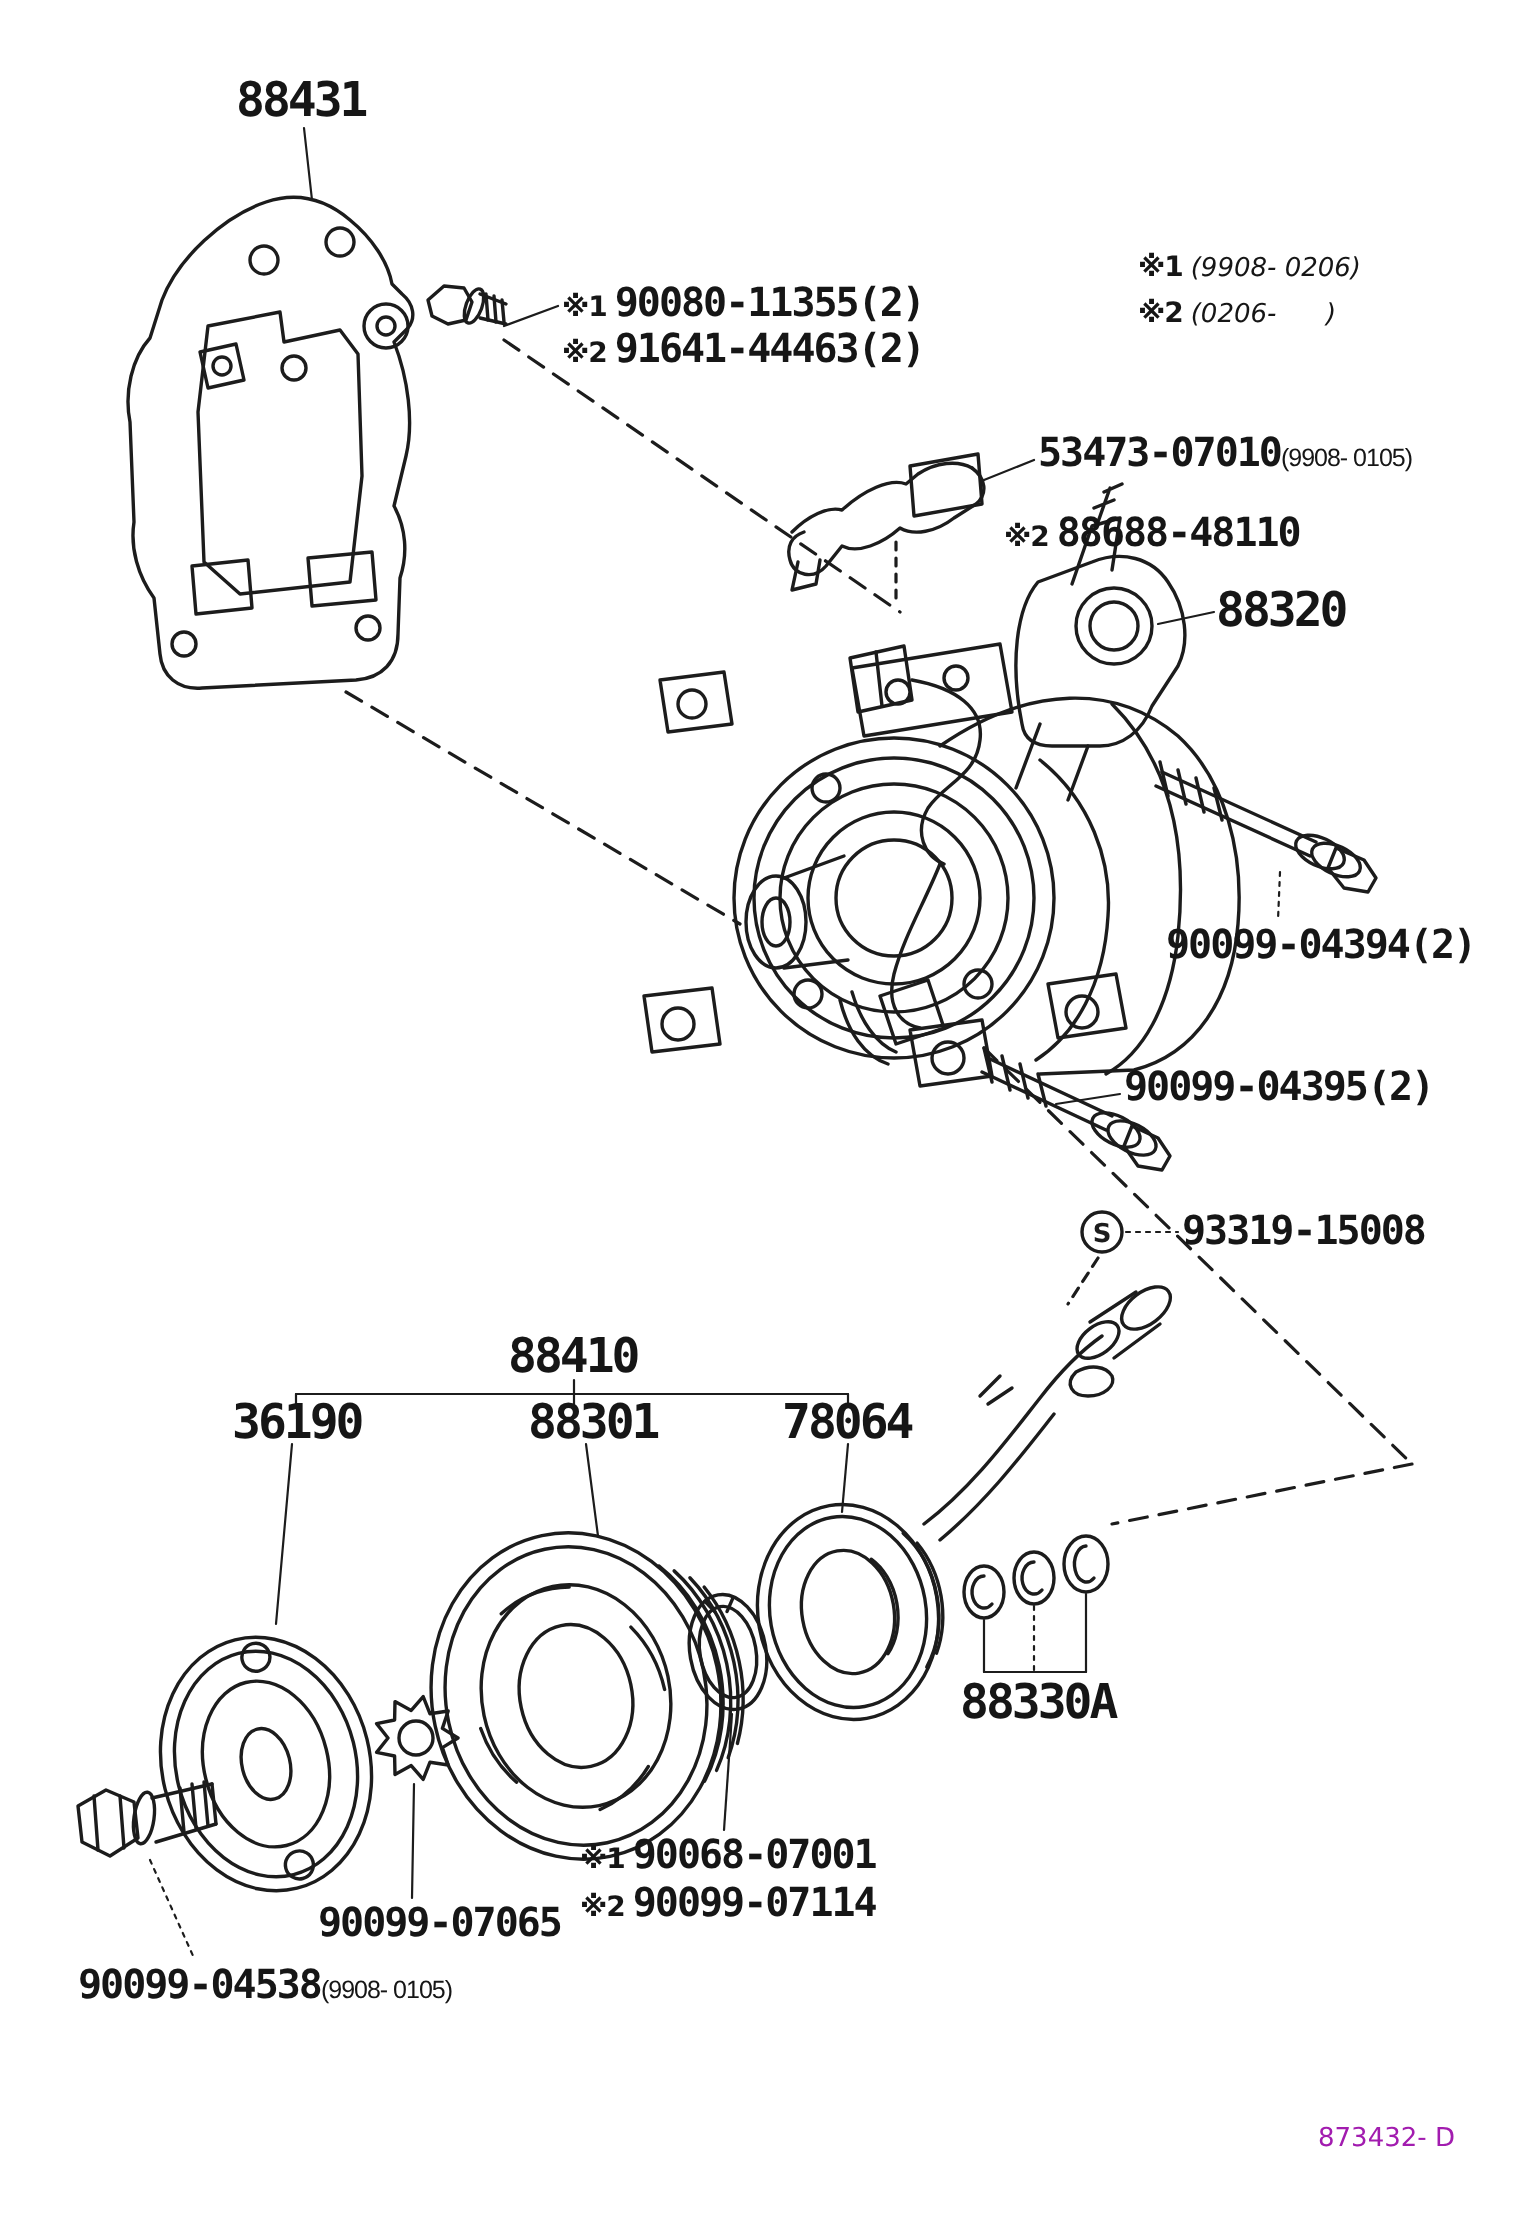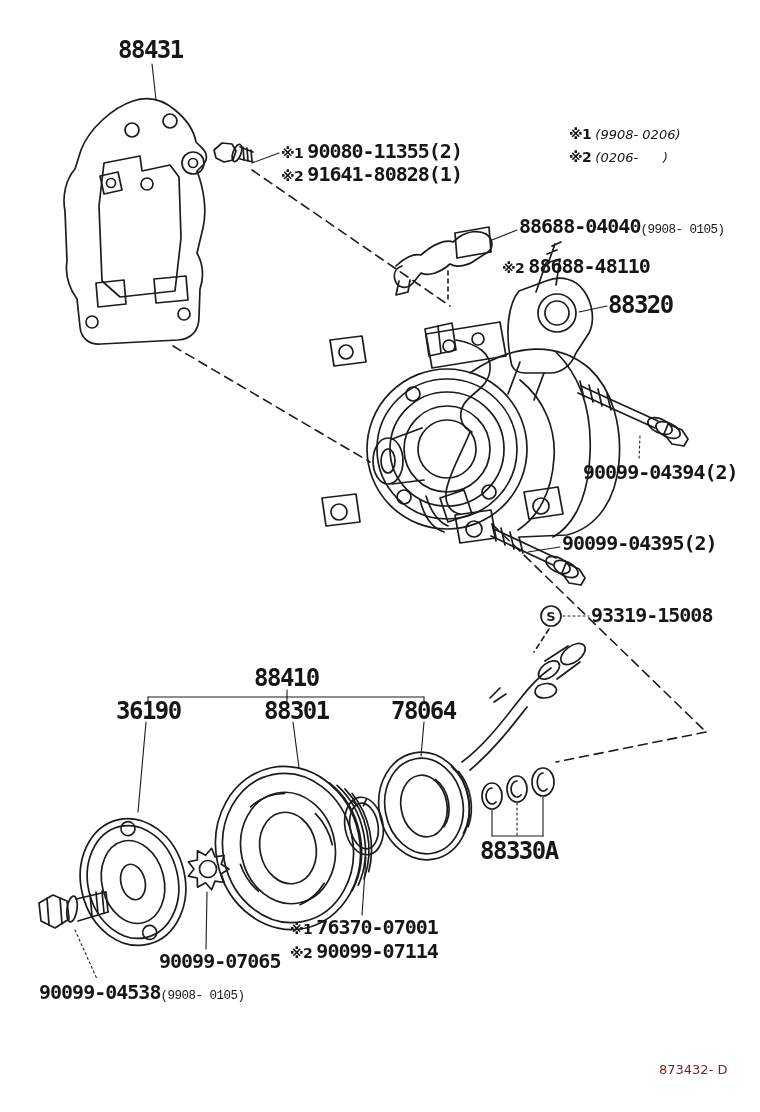--- a/index.html
+++ b/index.html
@@ -4,23 +4,23 @@
 <style>
   html,body{margin:0;padding:0;background:#ffffff;}
   #stage{position:relative;width:760px;height:1112px;background:#ffffff;overflow:hidden;
          font-family:"DejaVu Sans Mono", monospace;color:#161616;}
   #art{position:absolute;left:0;top:0;width:760px;height:1112px;}
   .lbl{position:absolute;white-space:pre;color:#161616;font-weight:bold;line-height:1;text-align:right;}
   .row{display:flex;align-items:baseline;}
   .num-lg{font-size:24px;letter-spacing:-1.5px;}
   .num-md{font-size:20px;letter-spacing:-1px;}
   .pfx{font-family:"DejaVu Sans", sans-serif;font-size:14px;font-weight:bold;margin-right:4px;letter-spacing:-0.5px;}
-  .rng{font-family:Liberation Mono, monospace;font-size:12.5px;font-weight:normal;letter-spacing:-0.5px;}
+  .rng{font-family:Liberation Sans, sans-serif;font-size:12.5px;font-weight:normal;letter-spacing:-0.5px;}
   .rng-md{font-family:"DejaVu Sans", sans-serif;font-size:13px;font-weight:normal;letter-spacing:0;font-style:italic;}
-  .foot{font-family:"DejaVu Sans", sans-serif;font-size:13px;font-weight:normal;color:#7f1d1d;}
+  .foot{font-family:"DejaVu Sans", sans-serif;font-size:13px;font-weight:normal;color:#a21caf;}
 </style>
 </head>
 <body>
 
 <div id="stage">
 
   <svg id="art" viewBox="0 0 760 1112">
     <g stroke="#1c1c1c" fill="none" stroke-width="1.7" stroke-linecap="round" stroke-linejoin="round">
 
       <g stroke-width="1.1">
@@ -225,34 +225,34 @@
   </svg>
 
   <div class="lbl num-lg" style="left:118px;top:38px">88431</div>
 
   <div class="lbl row" style="left:281px;top:141px">
     <span class="pfx">※1</span>
     <span class="num-md">90080-11355(2)</span>
   </div>
   <div class="lbl row" style="left:281px;top:164px">
     <span class="pfx">※2</span>
-    <span class="num-md">91641-80828(1)</span>
+    <span class="num-md">91641-44463(2)</span>
   </div>
 
   <div class="lbl row" style="left:569px;top:127px;font-weight:normal">
     <span class="pfx">※1</span>
     <span class="rng-md">(9908- 0206)</span>
   </div>
   <div class="lbl row" style="left:569px;top:150px;font-weight:normal">
     <span class="pfx">※2</span>
     <span class="rng-md">(0206-      )</span>
   </div>
 
   <div class="lbl row" style="left:519px;top:216px">
-    <span class="num-md">88688-04040</span>
+    <span class="num-md">53473-07010</span>
     <span class="rng">(9908- 0105)</span>
   </div>
   <div class="lbl row" style="left:502px;top:256px">
     <span class="pfx">※2</span>
     <span class="num-md">88688-48110</span>
   </div>
 
   <div class="lbl num-lg" style="left:608px;top:293px">88320</div>
 
   <div class="lbl num-md" style="left:583px;top:462px">90099-04394(2)</div>
@@ -263,21 +263,21 @@
 
   <div class="lbl num-lg" style="left:254px;top:666px">88410</div>
   <div class="lbl num-lg" style="left:116px;top:699px">36190</div>
   <div class="lbl num-lg" style="left:264px;top:699px">88301</div>
   <div class="lbl num-lg" style="left:391px;top:699px">78064</div>
 
   <div class="lbl num-lg" style="left:480px;top:839px">88330A</div>
 
   <div class="lbl row" style="left:290px;top:917px">
     <span class="pfx">※1</span>
-    <span class="num-md">76370-07001</span>
+    <span class="num-md">90068-07001</span>
   </div>
   <div class="lbl row" style="left:290px;top:941px">
     <span class="pfx">※2</span>
     <span class="num-md">90099-07114</span>
   </div>
 
   <div class="lbl num-md" style="left:159px;top:951px">90099-07065</div>
 
   <div class="lbl row" style="left:39px;top:982px">
     <span class="num-md">90099-04538</span>

